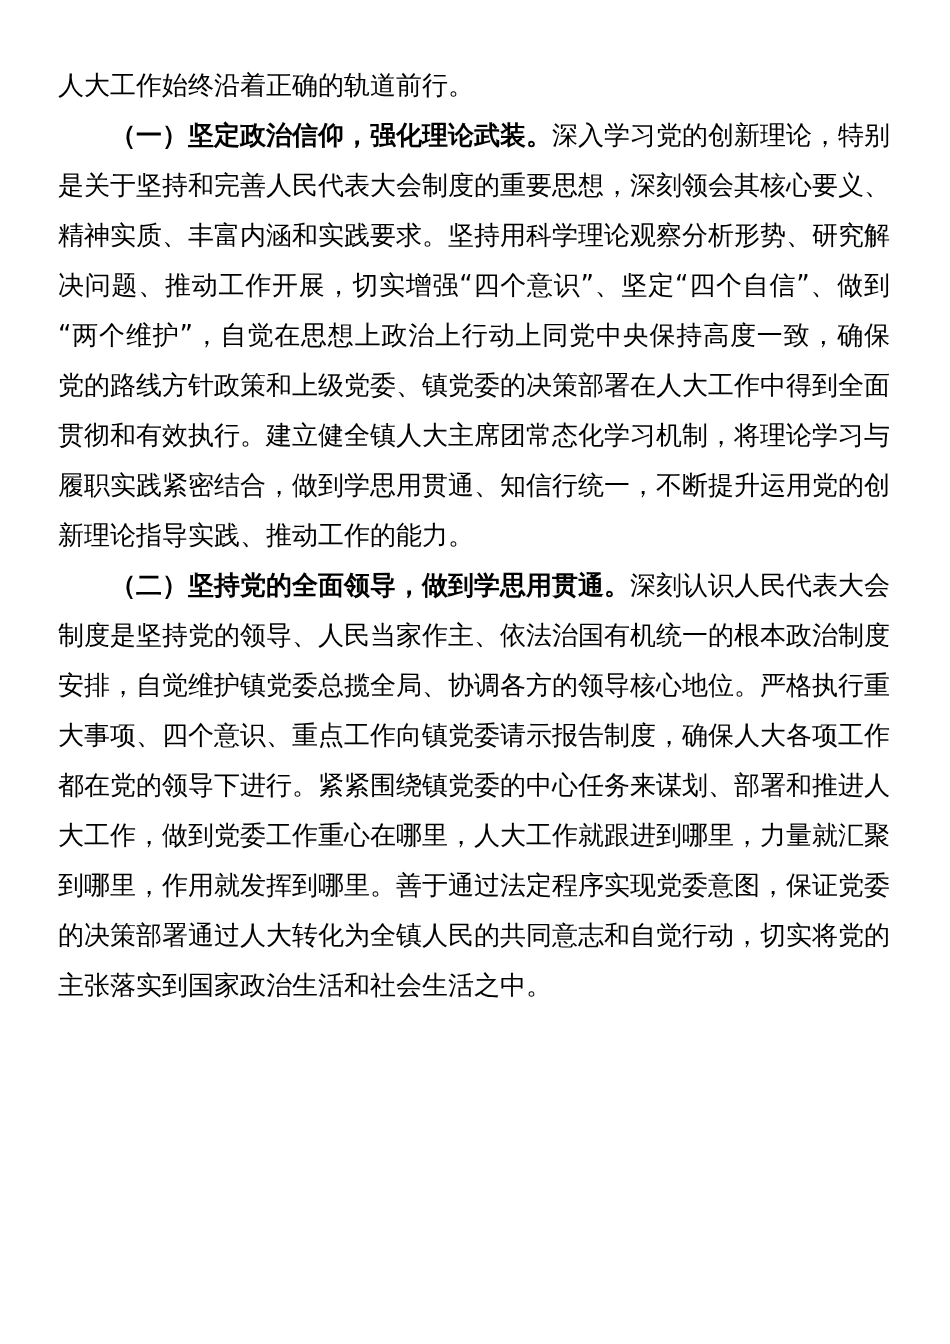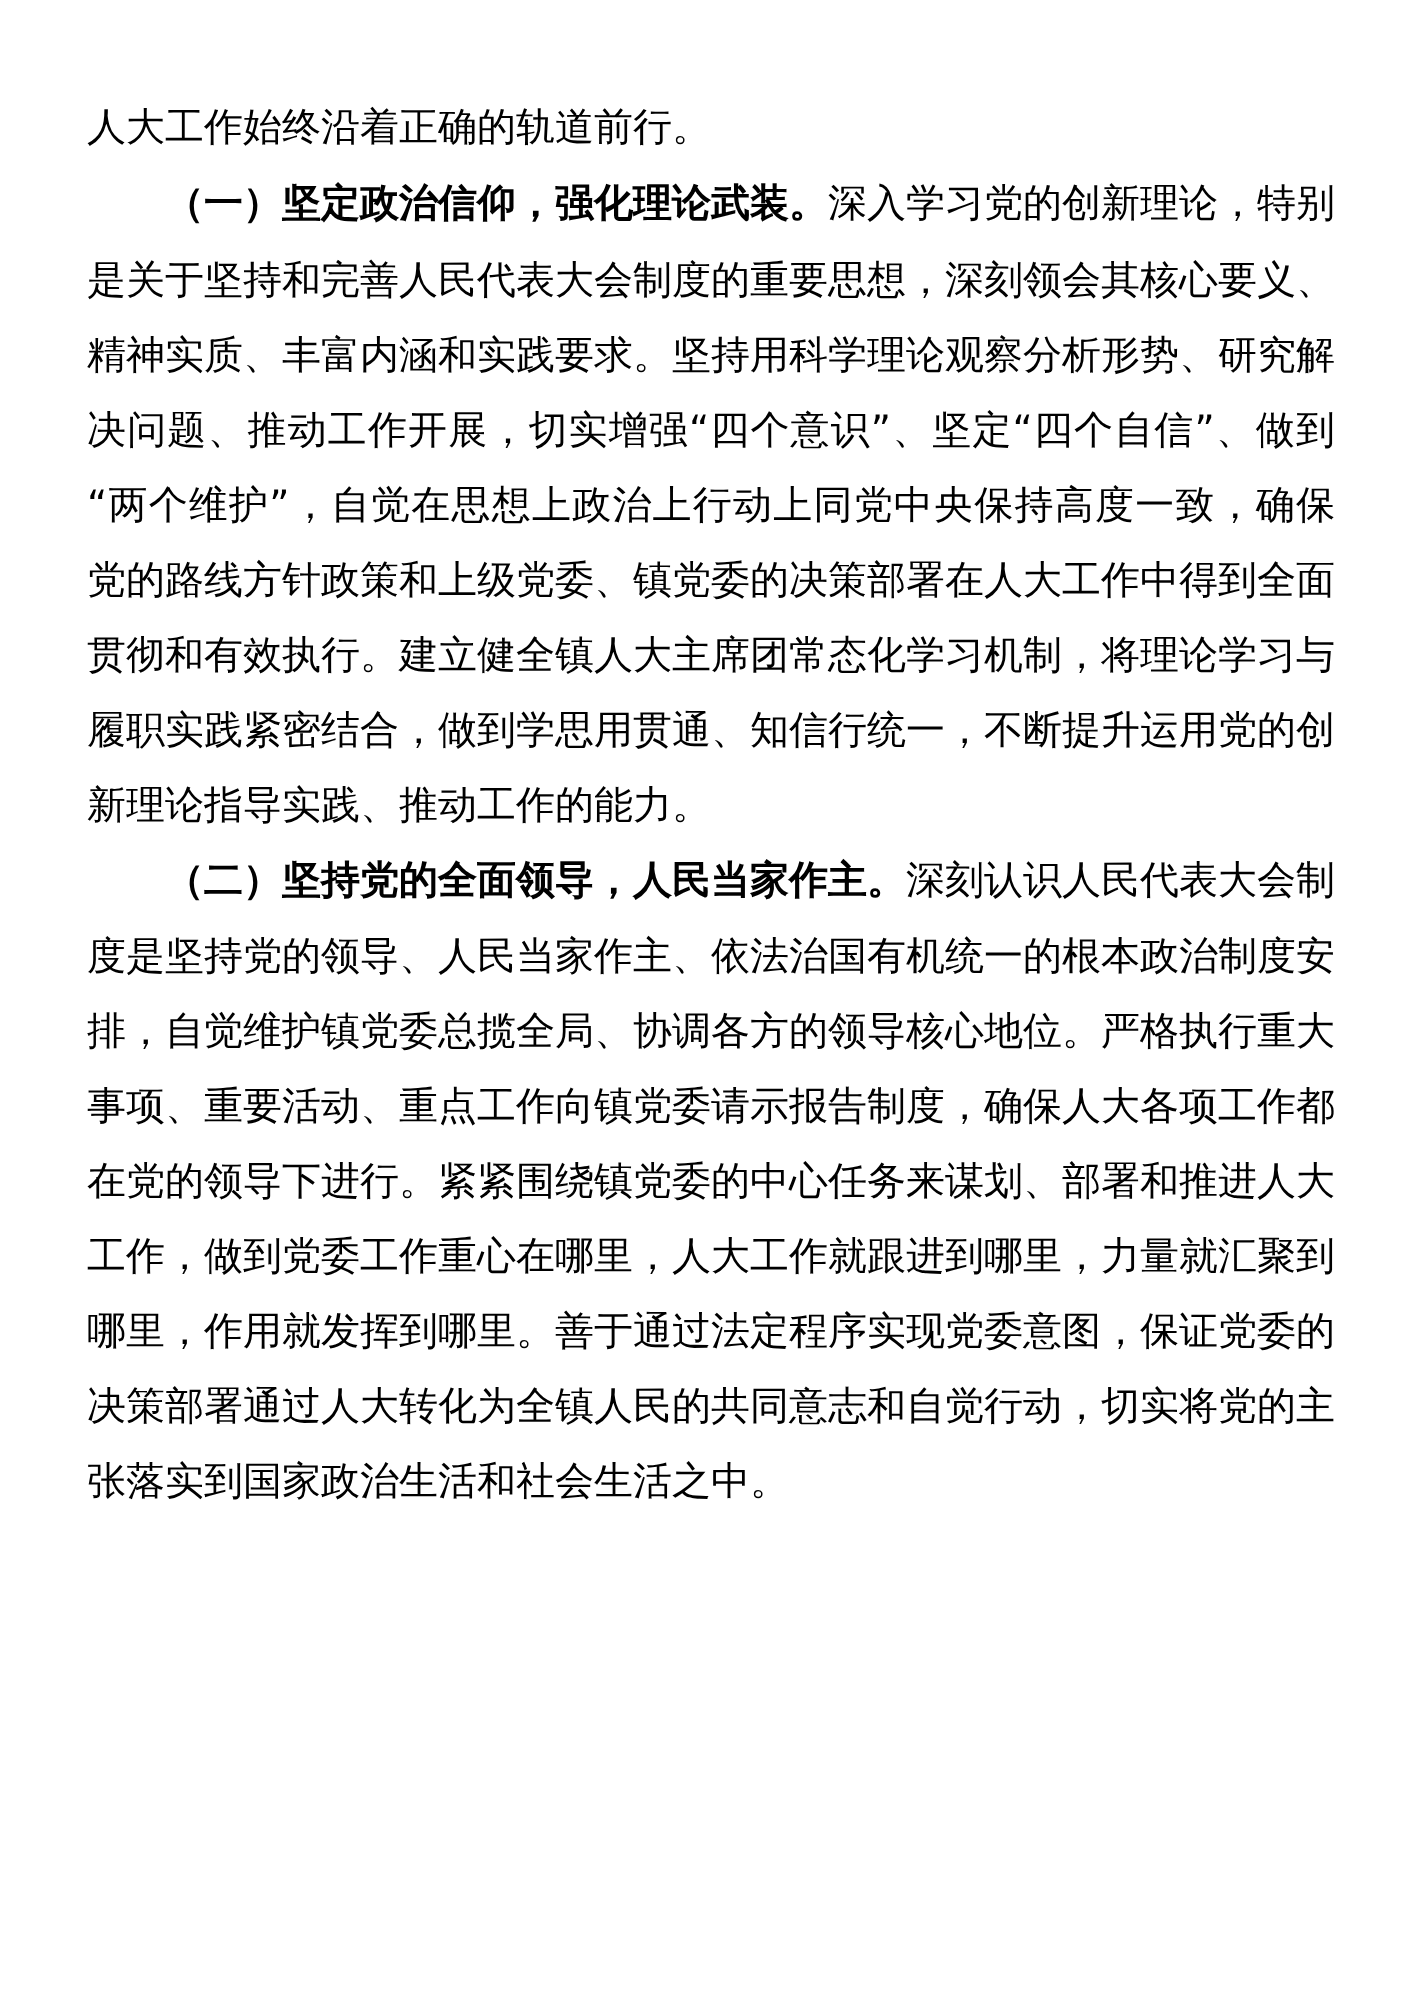--- a/index.html
+++ b/index.html
@@ -26,28 +26,27 @@
   }
   .para {
     margin: 0;
     padding: 0;
   }
   .para.indent {
     text-indent: 2em;
   }
   .lead {
     font-weight: bold;
-    font-family: Liberation Mono, monospace;
   }
 </style>
 </head>
 <body>
 
 <div class="page" style="background: rgb(255, 255, 255); color: rgb(0, 0, 0);">
 
   <p class="para"><b class="lead"></b><span>人大工作始终沿着正确的轨道前行。</span></p>
 
   <p class="para indent"><b class="lead">（一）坚定政治信仰，强化理论武装。</b><span>深入学习党的创新理论，特别是关于坚持和完善人民代表大会制度的重要思想，深刻领会其核心要义、精神实质、丰富内涵和实践要求。坚持用科学理论观察分析形势、研究解决问题、推动工作开展，切实增强“四个意识”、坚定“四个自信”、做到“两个维护”，自觉在思想上政治上行动上同党中央保持高度一致，确保党的路线方针政策和上级党委、镇党委的决策部署在人大工作中得到全面贯彻和有效执行。建立健全镇人大主席团常态化学习机制，将理论学习与履职实践紧密结合，做到学思用贯通、知信行统一，不断提升运用党的创新理论指导实践、推动工作的能力。</span></p>
 
-  <p class="para indent"><b class="lead">（二）坚持党的全面领导，人民当家作主。</b><span>深刻认识人民代表大会制度是坚持党的领导、人民当家作主、依法治国有机统一的根本政治制度安排，自觉维护镇党委总揽全局、协调各方的领导核心地位。严格执行重大事项、重要活动、重点工作向镇党委请示报告制度，确保人大各项工作都在党的领导下进行。紧紧围绕镇党委的中心任务来谋划、部署和推进人大工作，做到党委工作重心在哪里，人大工作就跟进到哪里，力量就汇聚到哪里，作用就发挥到哪里。善于通过法定程序实现党委意图，保证党委的决策部署通过人大转化为全镇人民的共同意志和自觉行动，切实将党的主张落实到国家政治生活和社会生活之中。</span></p>
+  <p class="para indent"><b class="lead">（二）坚持党的全面领导，做到学思用贯通。</b><span>深刻认识人民代表大会制度是坚持党的领导、人民当家作主、依法治国有机统一的根本政治制度安排，自觉维护镇党委总揽全局、协调各方的领导核心地位。严格执行重大事项、四个意识、重点工作向镇党委请示报告制度，确保人大各项工作都在党的领导下进行。紧紧围绕镇党委的中心任务来谋划、部署和推进人大工作，做到党委工作重心在哪里，人大工作就跟进到哪里，力量就汇聚到哪里，作用就发挥到哪里。善于通过法定程序实现党委意图，保证党委的决策部署通过人大转化为全镇人民的共同意志和自觉行动，切实将党的主张落实到国家政治生活和社会生活之中。</span></p>
 
 
 </div>
 
 </body></html>

